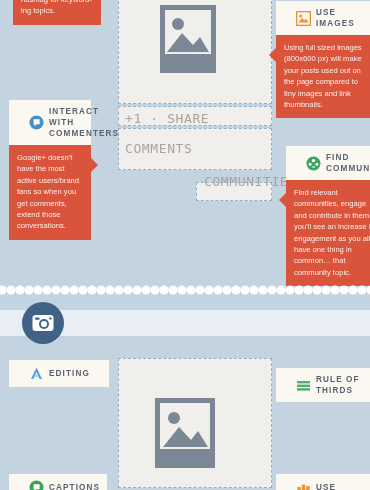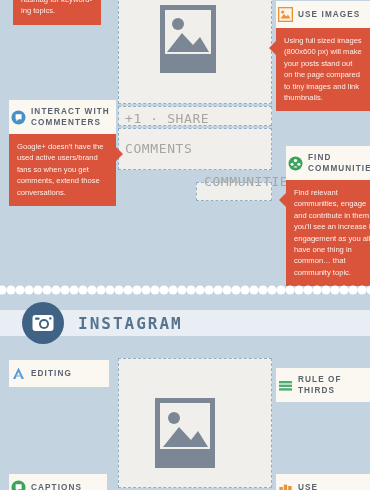--- a/index.html
+++ b/index.html
@@ -8,21 +8,21 @@
     background:#c3d3e0;
     font-family:"Liberation Sans", sans-serif;
     position:relative;
   }
   .page{position:absolute;inset:0;width:370px;height:490px;overflow:hidden;}
 
   
   .card{position:absolute;width:102px;}
   .card .head{
     background:#fbf8f2;
-    padding:6px 5px 6px 2px;
+    padding:6px 5px 6px 20px;
     display:flex;align-items:center;gap:5px;
     box-shadow:0 0 0 0 rgba(0,0,0,0);
   }
   .card .head .title{
     font-size:8.2px;letter-spacing:1.1px;line-height:11px;
     color:#5a6370;font-weight:bold;text-transform:uppercase;
   }
   .card .body{
     background:#d9543b;color:#fdeee9;
     font-size:7.6px;line-height:11.4px;
@@ -112,34 +112,34 @@
     <div class="head">
       <span class="ico">
         <svg width="15" height="15" viewBox="0 0 15 15">
           <rect x="0.5" y="0.5" width="14" height="14" fill="#fdf3e6" stroke="#e8923a" stroke-width="1.6"></rect>
           <circle cx="4.6" cy="5" r="1.5" fill="#e8923a"></circle>
           <path d="M2.5 11.5 L6 7 L8.4 9.6 L10 7.8 L12.5 11.5 Z" fill="#e8923a"></path>
         </svg>
       </span>
       <span class="title">USE IMAGES</span>
     </div>
-    <div class="body">Using full sized images (800x600 px) will make your posts stand out on the page compared to tiny images and link thumbnails.</div>
-  </div>
-
-  <div class="card arrow-right" style="left:9px;top:100px;width:107px;">
+    <div class="body">Using full sized images (800x600 px) will make your posts used out on the page compared to tiny images and link thumbnails.</div>
+  </div>
+
+  <div class="card arrow-right" style="left:9px;top:100px;width:82px;">
     <div class="head">
       <span class="ico">
         <svg width="15" height="15" viewBox="0 0 15 15">
           <circle cx="7.5" cy="7.5" r="7" fill="#4a90c4"></circle>
           <path d="M4.6 4.2h6v5h-3l-2.2 2.1v-2.1h-0.8z" fill="#ffffff"></path>
         </svg>
       </span>
       <span class="title">INTERACT WITH COMMENTERS</span>
     </div>
-    <div class="body">Google+ doesn't have the used active users/brand fans so when you get comments, extend those conversations.</div>
+    <div class="body">Google+ doesn't have the most active users/brand fans so when you get comments, extend those conversations.</div>
   </div>
 
   <div class="card arrow-left" style="left:286px;top:146px;width:100px;">
     <div class="head">
       <span class="ico">
         <svg width="15" height="15" viewBox="0 0 15 15">
           <circle cx="7.5" cy="7.5" r="7" fill="#3ba35a"></circle>
           <circle cx="7.5" cy="4.6" r="1.7" fill="#ffffff"></circle>
           <circle cx="4.1" cy="8.2" r="1.5" fill="#ffffff"></circle>
           <circle cx="10.9" cy="8.2" r="1.5" fill="#ffffff"></circle>
@@ -205,21 +205,20 @@
   <div class="band-logo" style="left:22px;top:302px;">
     <svg width="24" height="24" viewBox="0 0 24 24">
       <rect x="1.5" y="4" width="21" height="16" rx="3" fill="#ffffff"></rect>
       <rect x="4" y="6.6" width="4.6" height="2.2" rx="1" fill="#3f6285"></rect>
       <circle cx="13" cy="13" r="5" fill="#3f6285"></circle>
       <circle cx="13" cy="13" r="3.1" fill="#ffffff"></circle>
       <circle cx="19.4" cy="7.4" r="1.2" fill="#3f6285"></circle>
     </svg>
   </div>
 
-  <div class="band-name" style="left:78px;top:314px;">INSTAGRAM</div>
 
   <div class="wire" style="left:118px;top:358px;width:152px;height:128px;"></div>
 
   <div class="photo" style="left:155px;top:398px;">
     <svg width="60" height="70" viewBox="0 0 60 70" aria-hidden="true">
       <rect x="0" y="0" width="60" height="70" fill="#7b8794"></rect>
       <rect x="5" y="5" width="50" height="46" fill="#f0efeb"></rect>
       <circle cx="19" cy="20" r="6" fill="#7b8794"></circle>
       <path d="M8 49 L24 29 L36 42 L43 33 L53 49 Z" fill="#7b8794"></path>
     </svg>

